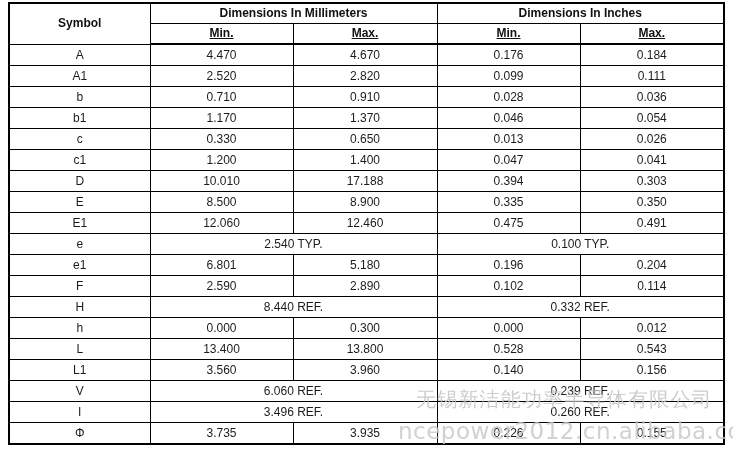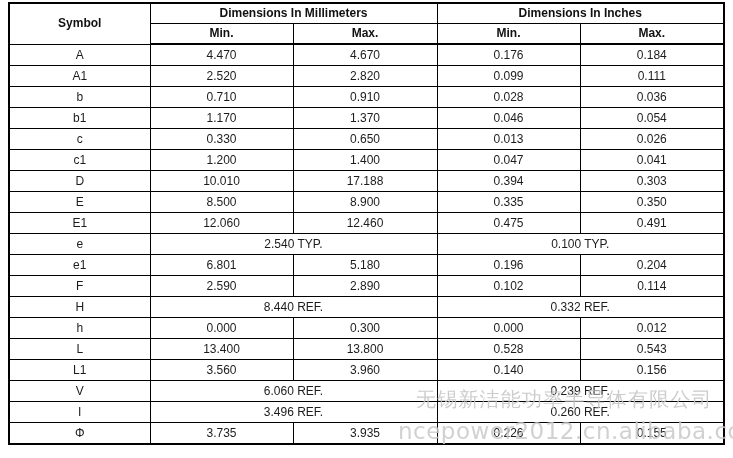--- a/index.html
+++ b/index.html
@@ -36,20 +36,21 @@
   }
   table.dims thead th {
     font-size: 12px;
     font-weight: bold;
     color: #111111;
     height: 19px;
     line-height: 19px;
   }
   table.dims thead tr.subhead th {
     border-bottom: 2px solid #000000;
+    text-decoration: underline;
   }
   table.dims tbody td {
     font-size: 12px;
     font-weight: normal;
     color: #1c1c1c;
     height: 20px;
     line-height: 20px;
   }
   
   .wm {

